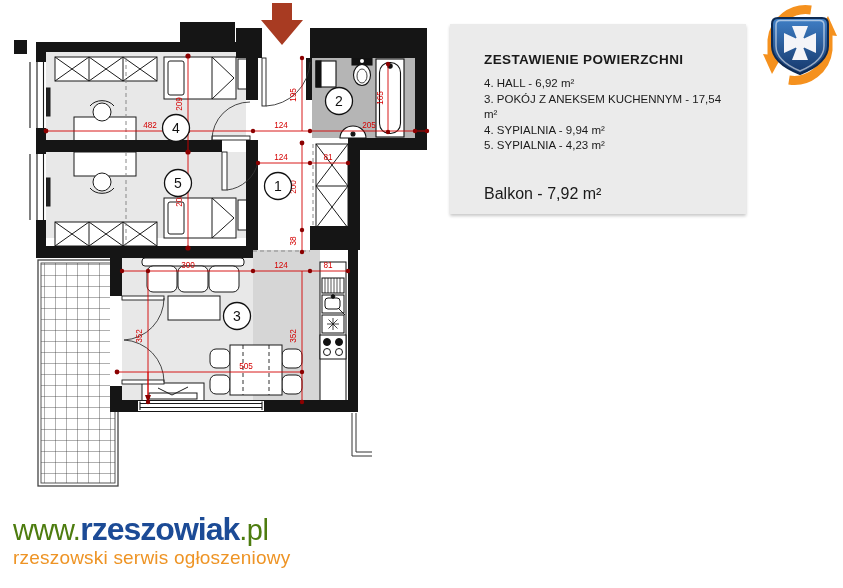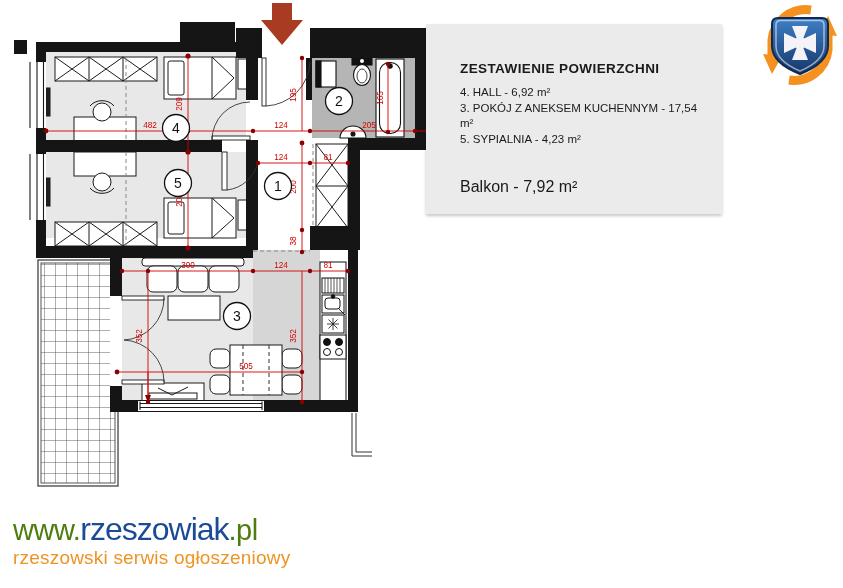--- a/index.html
+++ b/index.html
@@ -4,33 +4,33 @@
 <style>
   html,body{margin:0;padding:0;background:#ffffff;}
   body{width:843px;height:588px;position:relative;overflow:hidden;
        font-family:"Liberation Sans", sans-serif;}
   .stage{position:absolute;inset:0;}
 
   
   #plan{position:absolute;left:0;top:0;}
 
   
-  .legend{position:absolute;left:426px;top:24px;width:296px;height:190px;
+  .legend{position:absolute;left:450px;top:24px;width:296px;height:190px;
           background:#ebebeb;box-shadow:0 2px 3px rgba(0,0,0,.22);
-          color:#1a1a1a;box-sizing:border-box;padding:37px 10px 0 34px;}
+          color:#1a1a1a;box-sizing:border-box;padding:28px 10px 0 34px;}
   .legend h2{margin:0 0 9px 0;font-size:13.5px;letter-spacing:.4px;font-weight:bold;}
   .legend ul{list-style:none;margin:0;padding:0;}
   .legend li{font-size:11.5px;line-height:15.5px;}
   .legend .balkon{font-size:16px;margin-top:31px;}
 
   
   .footer{position:absolute;left:13px;top:512px;}
   .site{font-size:29px;line-height:34px;letter-spacing:-.5px;}
   .site .lite{color:#4d7c0f;}
-  .site .brand{color:#1c4b96;font-weight:normal;font-size:32px;letter-spacing:-1px;margin-top:10px;}
+  .site .brand{color:#1c4b96;font-weight:bold;font-size:32px;letter-spacing:-1px;margin-top:10px;}
   .tagline{font-size:19px;color:#ee9425;margin-top:0;letter-spacing:.2px;}
 
   
   #logo{position:absolute;left:761px;top:2px;}
 </style>
 </head>
 <body>
 
 <div class="stage">
 
@@ -326,20 +326,21 @@
   </g>
 
   <path d="M 272,3 h 20 v 17 h 11 L 282,45 L 261,20 h 11 z" fill="#a83b22"></path>
 </svg>
 
 <div class="legend">
   <h2>ZESTAWIENIE POWIERZCHNI</h2>
   <ul>
     <li>4. HALL - 6,92 m²</li>
     <li>3. POKÓJ Z ANEKSEM KUCHENNYM - 17,54 m²</li>
+    <li>4. SYPIALNIA - 9,94 m²</li>
     <li>5. SYPIALNIA - 4,23 m²</li>
   </ul>
   <div class="balkon">Balkon - 7,92 m²</div>
 </div>
 
 <svg id="logo" width="78" height="86" viewBox="0 0 78 86">
   <defs>
     <linearGradient id="shieldGrad" x1="0" y1="0" x2="0" y2="1">
       <stop offset="0" stop-color="#3f7fc6"></stop>
       <stop offset="1" stop-color="#15376b"></stop>

